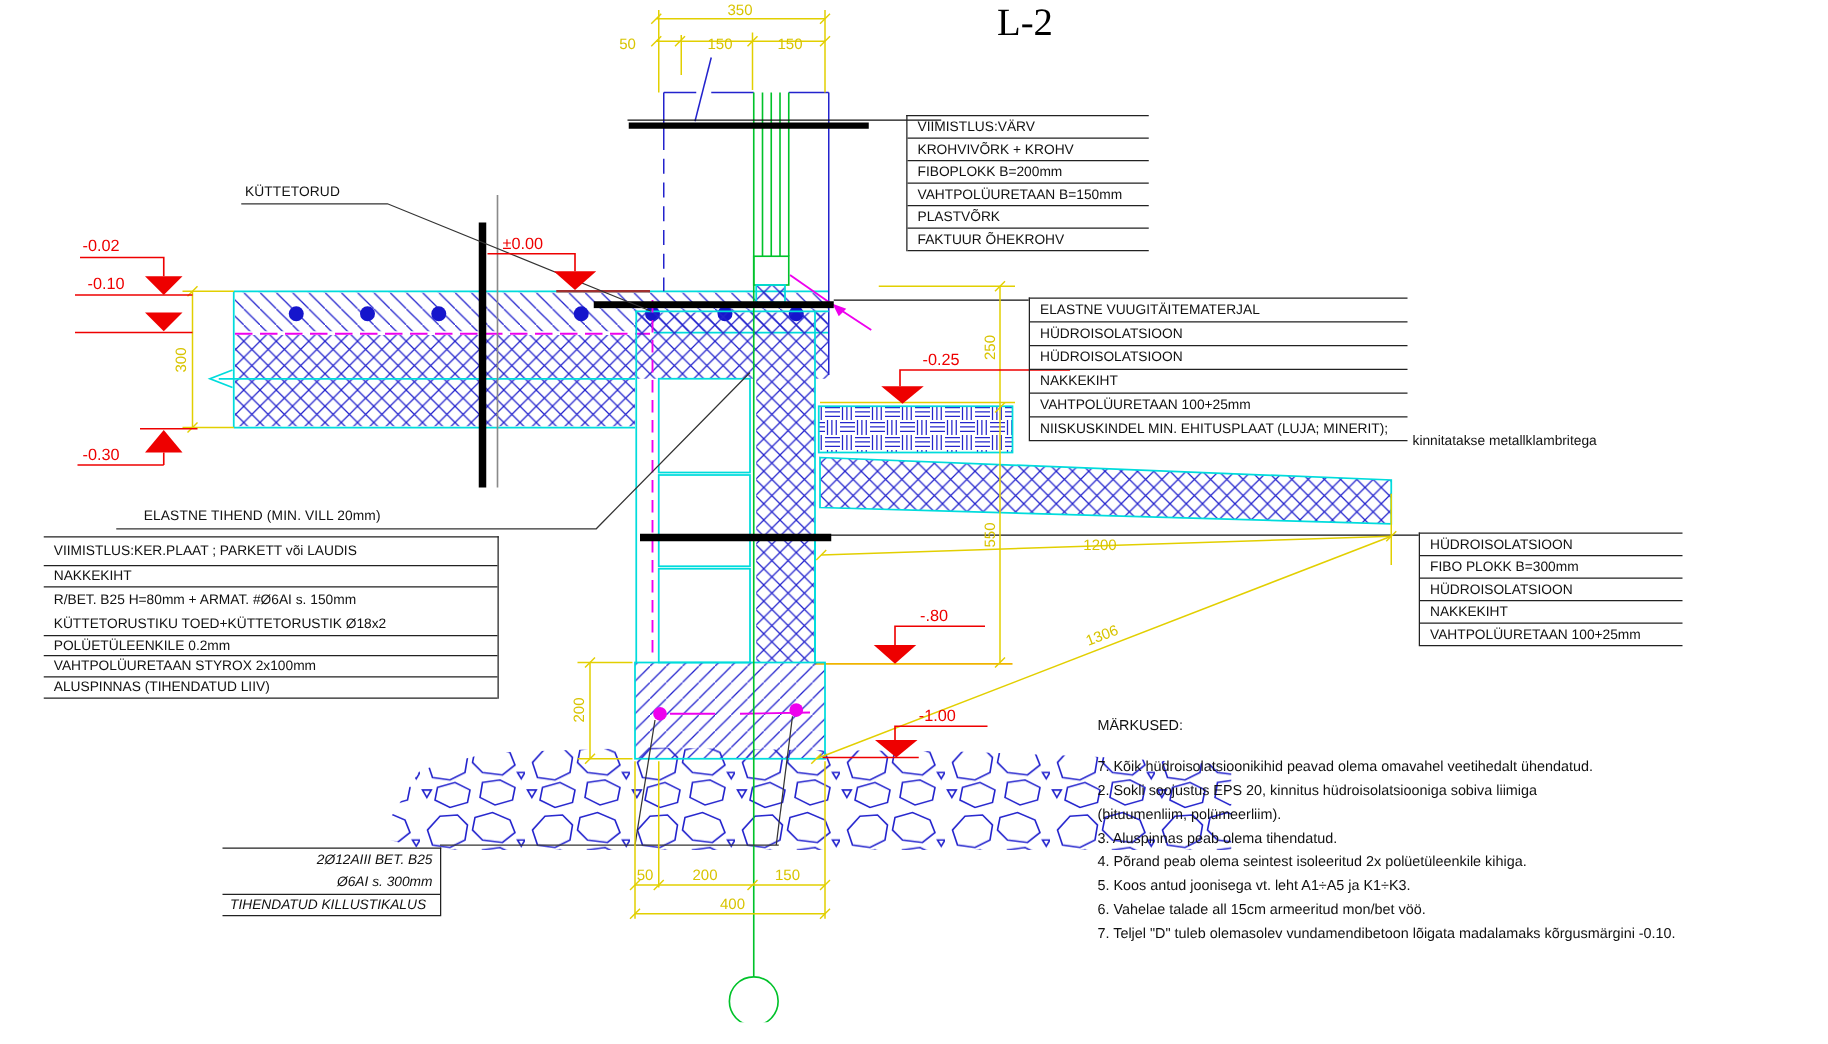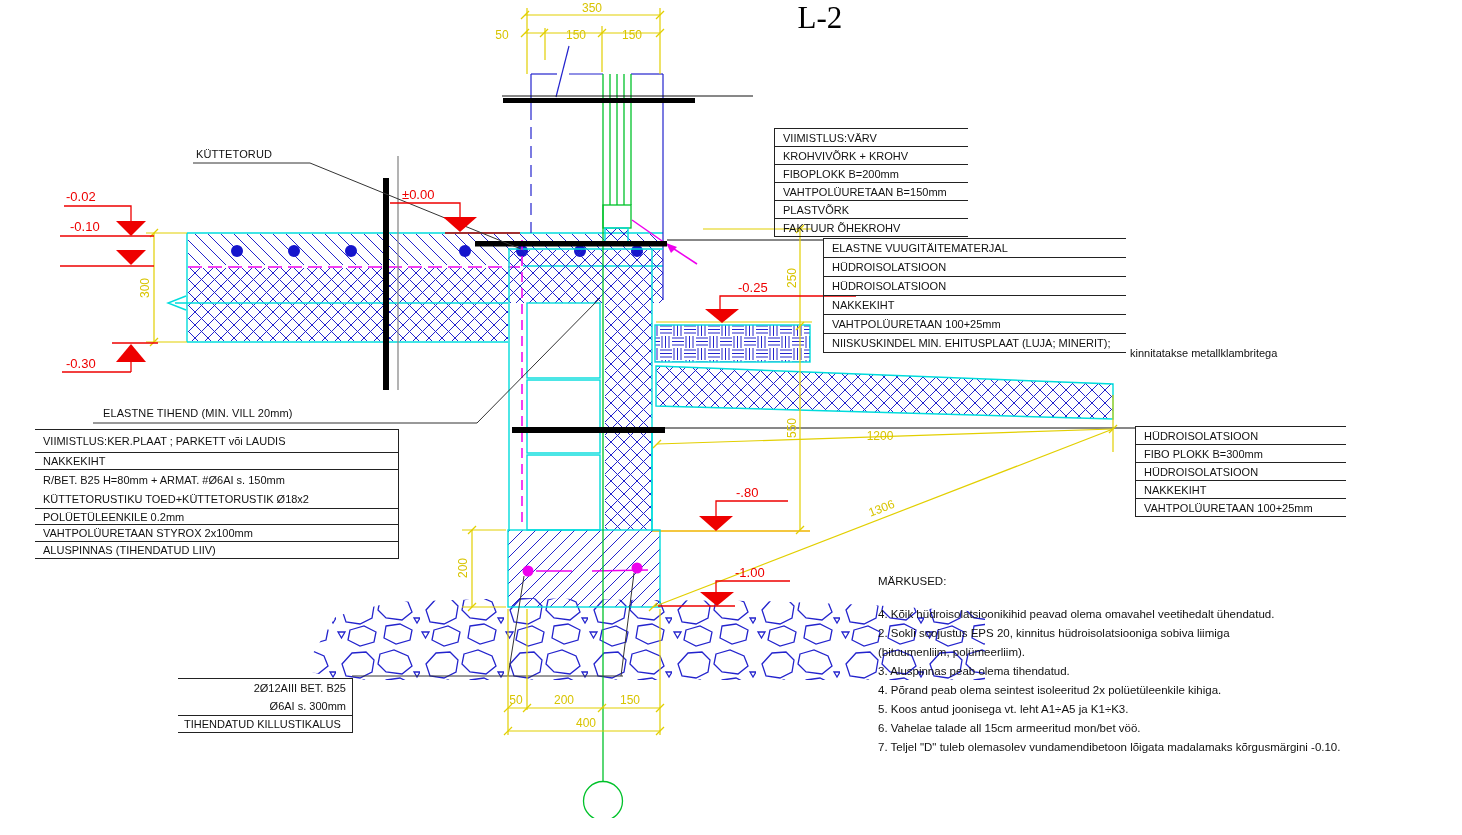--- a/index.html
+++ b/index.html
@@ -8,21 +8,21 @@
   svg{position:absolute;left:0;top:0;}
   .abs{position:absolute;}
   #title{font-family:"Liberation Serif",serif;font-size:31px;color:#000;width:90px;text-align:center;}
   .lbl{font-size:11px;color:#111;white-space:nowrap;letter-spacing:.1px;}
   .blk{position:absolute;border-top:1px solid #222;border-left:1px solid #222;font-size:11px;color:#111;}
   .blk.rb{border-left:none;border-right:1px solid #222;}
   .blk .row{border-bottom:1px solid #222;padding-left:8px;white-space:nowrap;overflow:visible;display:flex;align-items:center;}
   .blk .row.nb{border-bottom:none;}
   .h17{height:17px;} .h18{height:18px;} .h16{height:16px;} .h22{height:22px;} .h20{height:20px;} .h15{height:15px;}
   #blk-footing{border-left:none;border-right:1px solid #222;}
-  #blk-footing .row{padding:0 6px;}
+  #blk-footing .row{padding:0 6px;font-style:italic;}
   .ra{justify-content:flex-end;}
   #suffix{font-size:11px;white-space:nowrap;}
   #notes{width:540px;font-size:11.5px;line-height:19px;color:#111;}
   #notes .hd{margin-bottom:14px;}
   #notes .it{white-space:pre-line;}
   
   .cy{stroke:#00dcdc;stroke-width:1.4;fill:none;}
   .bl{stroke:#2323cd;stroke-width:1.2;fill:none;}
   .gr{stroke:#00c22a;stroke-width:1.3;fill:none;}
   .mg{stroke:#ee00ee;stroke-width:1.5;fill:none;}
@@ -295,23 +295,23 @@
       <path class="rd" d="M790,581 H716 V592"></path>
       <polygon points="700,592 734,592 717,606" fill="#ee0000"></polygon>
       <line class="rd" x1="658" y1="606" x2="735" y2="606"></line>
     </g>
   </g>
 </svg>
 
 <div id="title" class="abs" style="left:775px;top:0px;">L-2</div>
 
 <div class="abs lbl" style="left:196px;top:148px;">KÜTTETORUD</div>
-<div class="abs lbl" style="left:103px;top:407px;text-align:center;">ELASTNE TIHEND (MIN. VILL 20mm)</div>
-
-<div class="blk" style="left:774px;top:92px;width:193px;margin-top:36px;">
+<div class="abs lbl" style="left:115px;top:407px;text-align:center;">ELASTNE TIHEND (MIN. VILL 20mm)</div>
+
+<div class="blk" style="left:725px;top:92px;width:193px;">
   <div class="row h17">VIIMISTLUS:VÄRV</div>
   <div class="row h17">KROHVIVÕRK + KROHV</div>
   <div class="row h17">FIBOPLOKK B=200mm</div>
   <div class="row h17">VAHTPOLÜURETAAN B=150mm</div>
   <div class="row h17">PLASTVÕRK</div>
   <div class="row h17">FAKTUUR ÕHEKROHV</div>
 </div>
 
 <div class="blk" style="left:823px;top:238px;width:302px;">
   <div class="row h18">ELASTNE VUUGITÄITEMATERJAL</div>
@@ -342,21 +342,21 @@
 </div>
 
 <div id="blk-footing" class="blk" style="left:178px;top:678px;width:174px;">
   <div class="row h18 nb ra">2Ø12AIII  BET. B25</div>
   <div class="row h18 ra">Ø6AI s. 300mm</div>
   <div class="row h16">TIHENDATUD KILLUSTIKALUS</div>
 </div>
 
 <div id="notes" class="abs" style="left:878px;top:572px;">
   <div class="hd">MÄRKUSED:</div>
-  <div class="it">4. Kõik hüdroisolatsioonikihid peavad olema omavahel veetihedalt ühendatud.</div>
+  <div class="it">7. Kõik hüdroisolatsioonikihid peavad olema omavahel veetihedalt ühendatud.</div>
   <div class="it">2. Sokli soojustus EPS 20, kinnitus hüdroisolatsiooniga sobiva liimiga
     (bituumenliim, polümeerliim).</div>
   <div class="it">3. Aluspinnas peab olema tihendatud.</div>
   <div class="it">4. Põrand peab olema seintest isoleeritud 2x polüetüleenkile kihiga.</div>
   <div class="it">5. Koos antud joonisega vt. leht A1÷A5 ja K1÷K3.</div>
   <div class="it">6. Vahelae  talade all 15cm armeeritud mon/bet vöö.</div>
   <div class="it">7. Teljel "D" tuleb olemasolev vundamendibetoon lõigata madalamaks kõrgusmärgini -0.10.</div>
 </div>
 
 </div>

